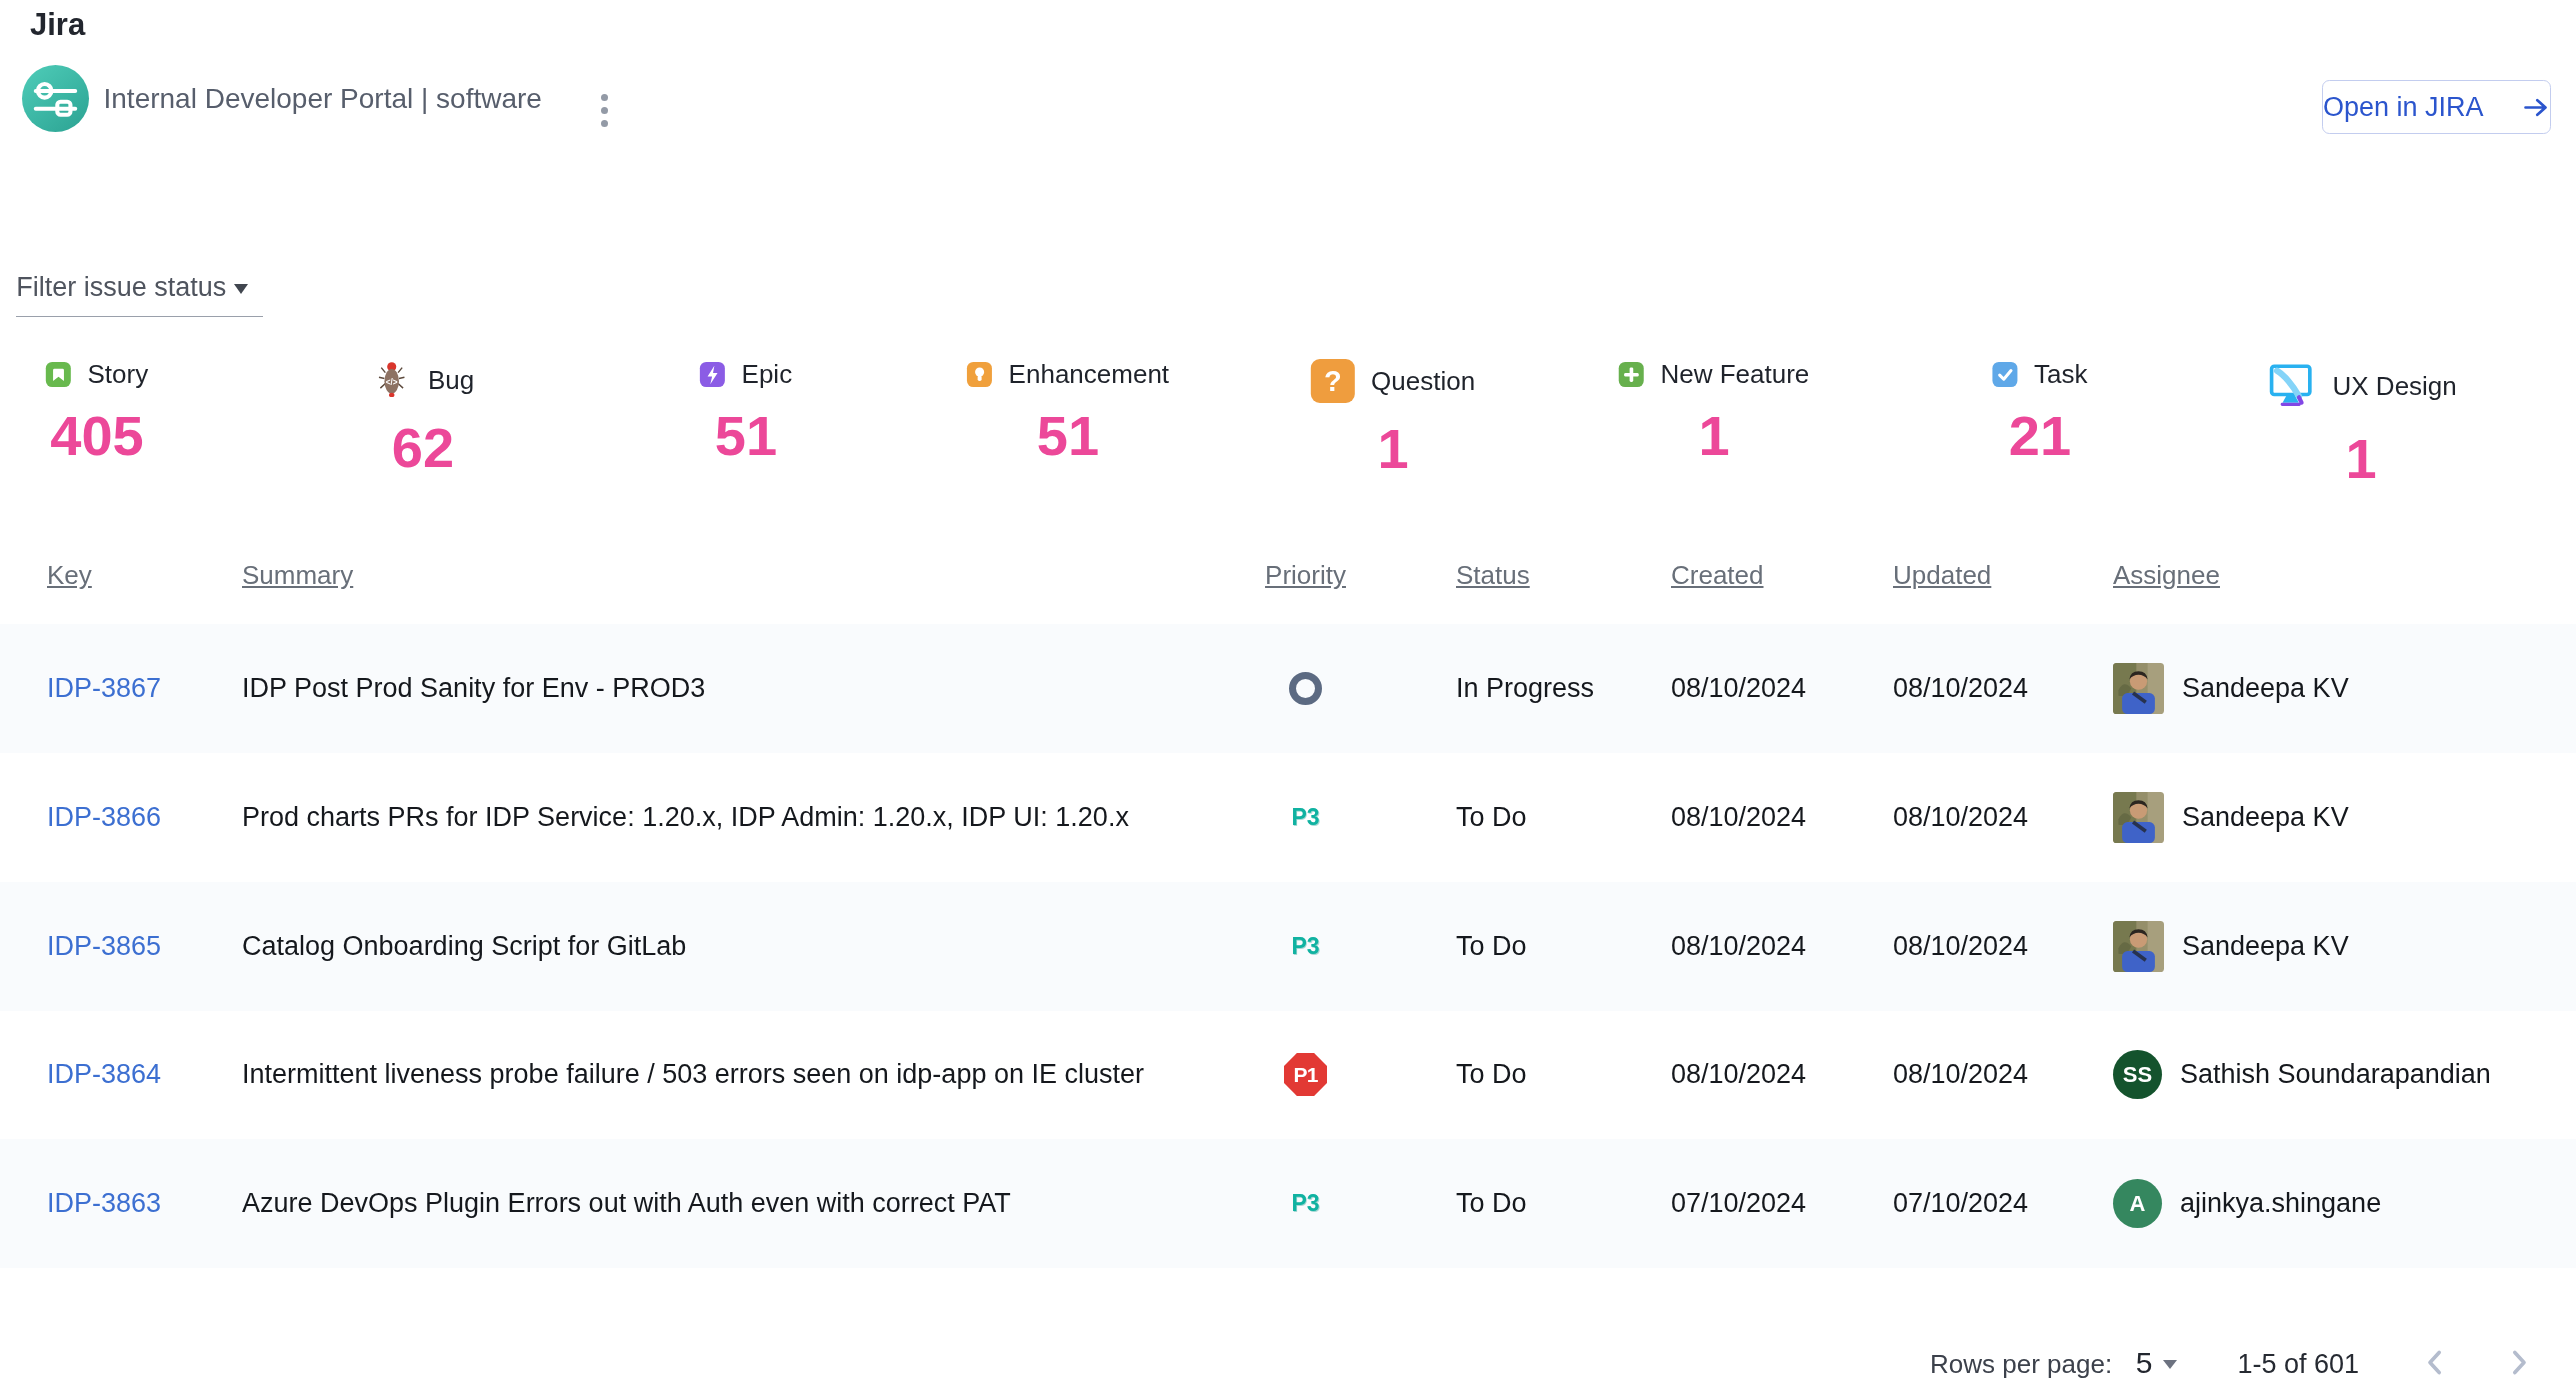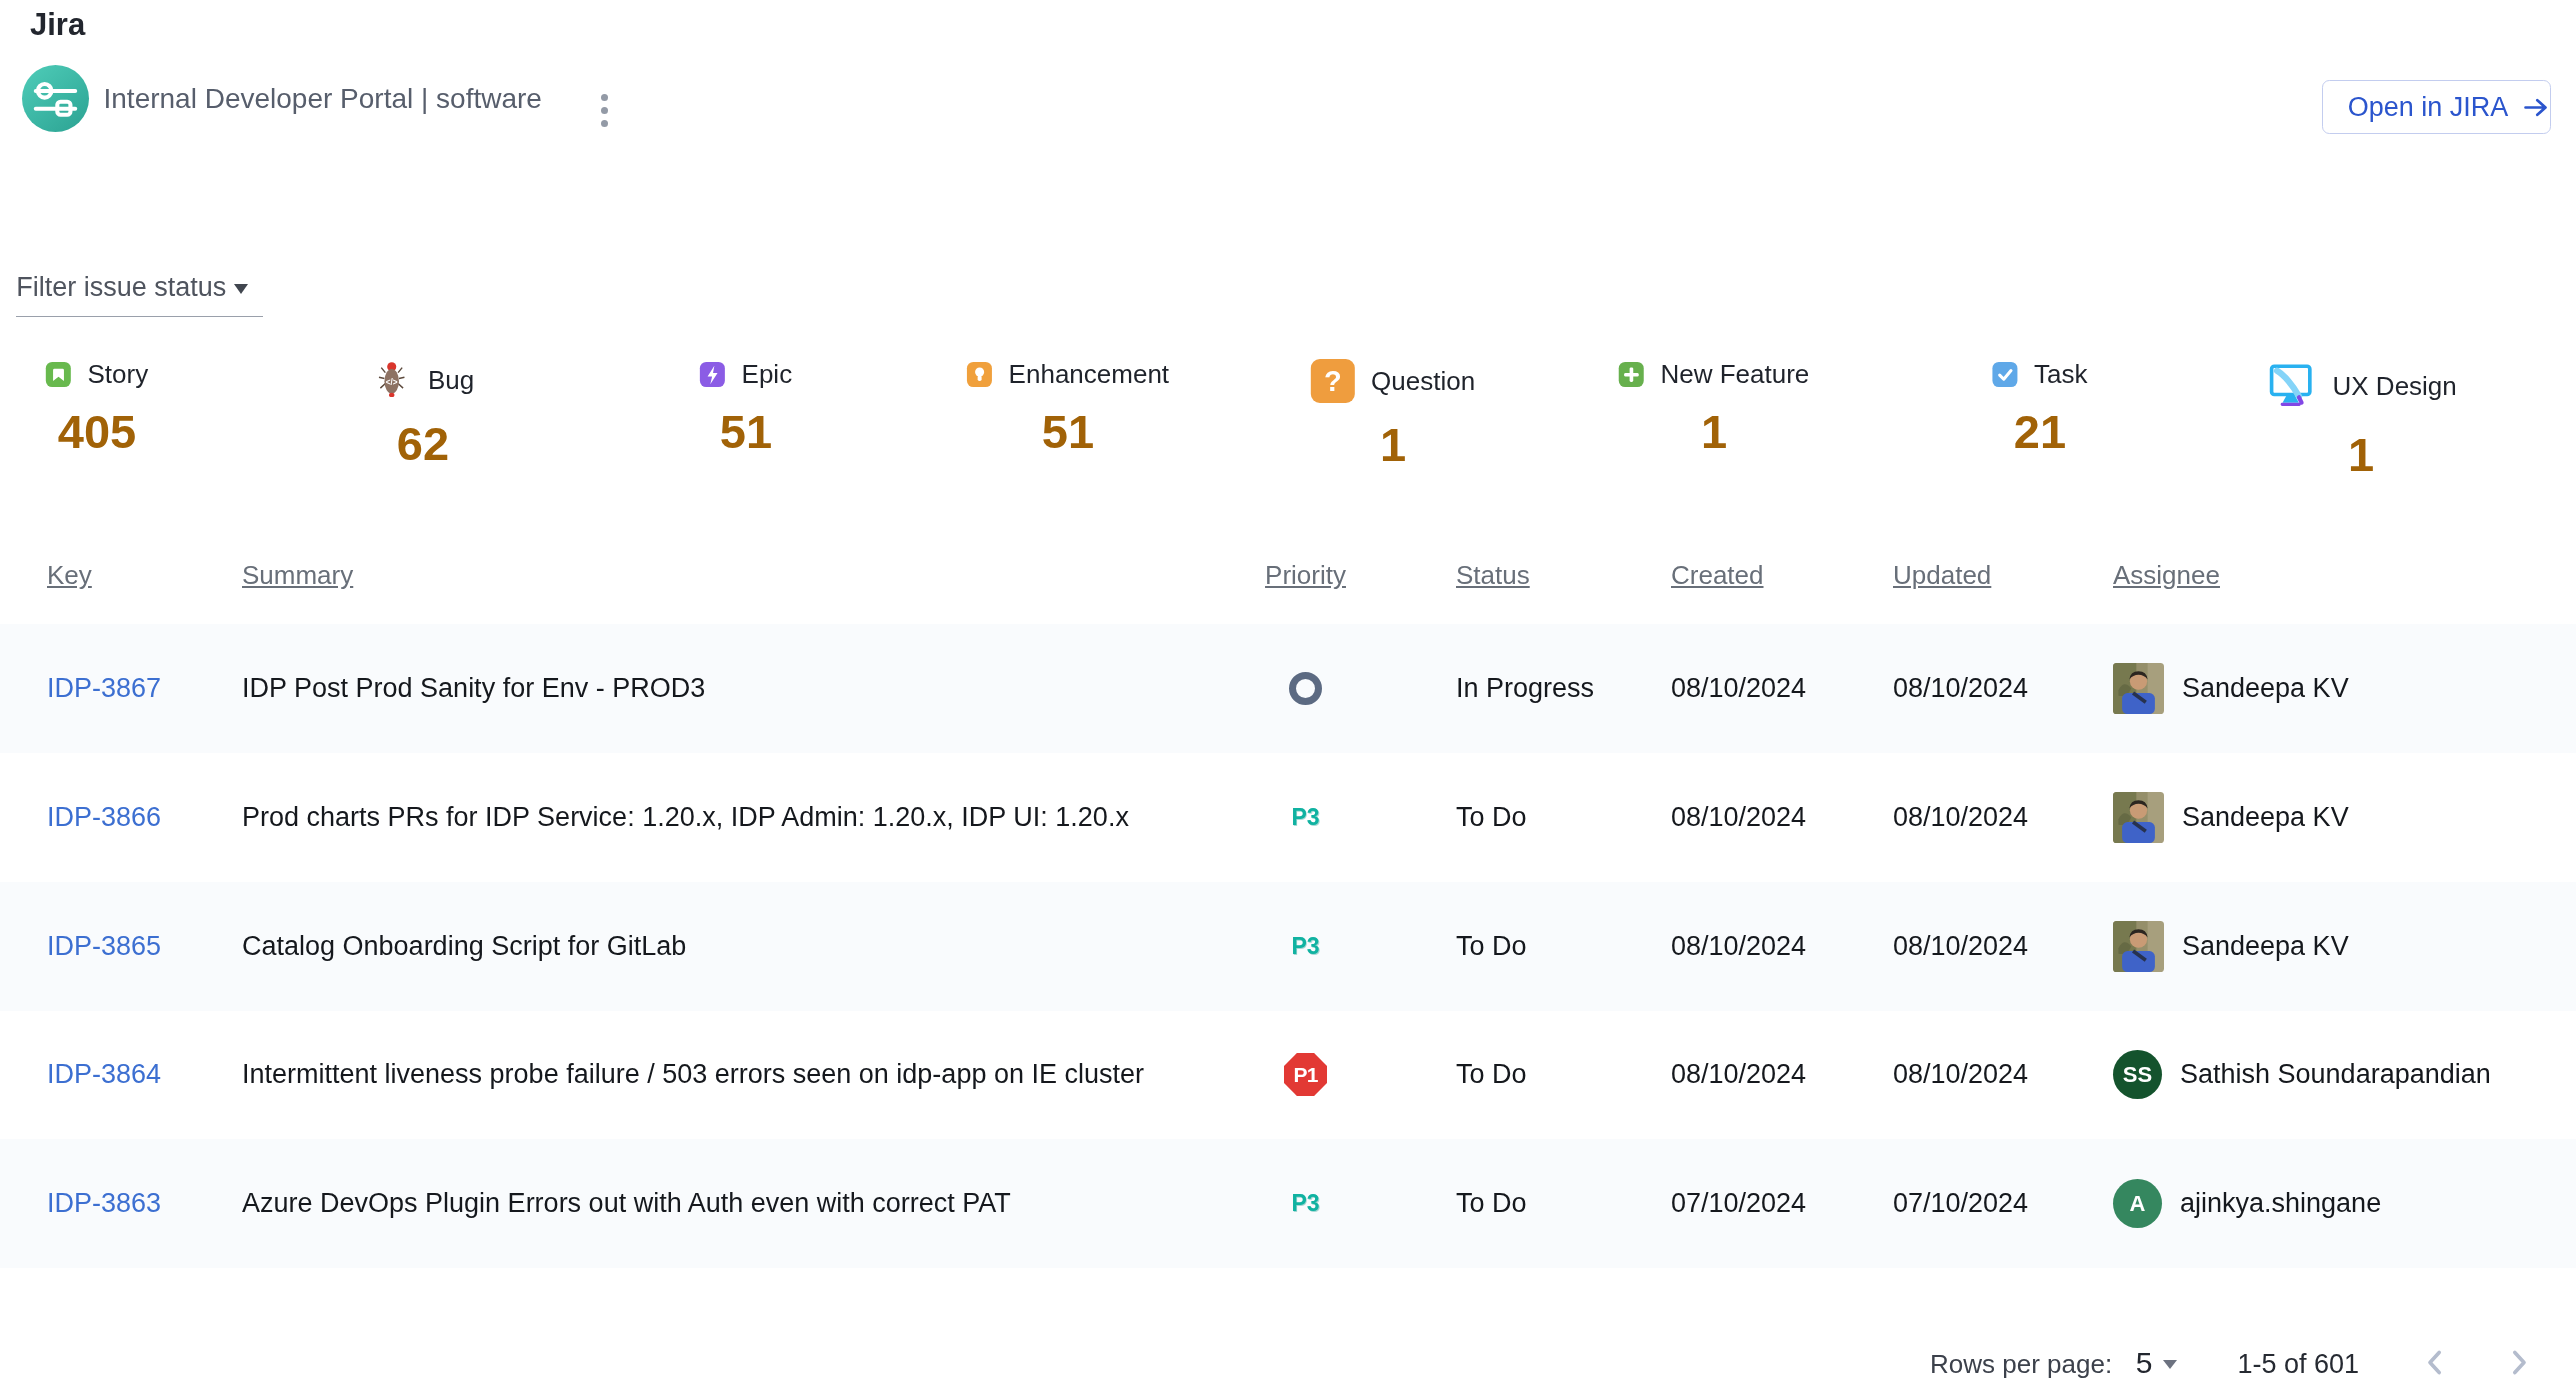--- a/index.html
+++ b/index.html
@@ -7,31 +7,31 @@
         font-family:"Liberation Sans","DejaVu Sans",sans-serif;color:#15181d;}
   .h-title{position:absolute;left:30px;top:7.3px;font-size:31px;font-weight:700;color:#22262e;}
   .entity{position:absolute;left:22px;top:65px;height:67px;display:flex;align-items:center;gap:14.5px;}
   .logo{width:67px;height:67px;border-radius:50%;background:linear-gradient(140deg,#4fcdb9,#2ba292);
         display:flex;align-items:center;justify-content:center;flex:none;}
   .entity-name{font-size:28px;color:#575e6c;}
   .kebab{position:absolute;left:588px;top:87px;width:33px;height:47px;display:flex;flex-direction:column;
          align-items:center;justify-content:center;gap:5.4px;cursor:pointer;}
   .kebab .dot{width:7.3px;height:7.3px;border-radius:50%;background:#939aa6;}
   .open-btn{position:absolute;left:2322px;top:80px;width:229px;height:54px;border:1.8px solid #c3cdef;
-            border-radius:7.3px;display:flex;align-items:center;justify-content:flex-end;gap:12.7px;
+            border-radius:7.3px;display:flex;align-items:center;justify-content:space-between;gap:12.7px;
             color:#2b55cd;font-size:27px;background:#fff;box-sizing:border-box;}
   .filter{position:absolute;left:16.3px;top:272px;width:247px;padding-bottom:12.7px;border-bottom:1.8px solid #9aa0ab;
           display:flex;align-items:center;color:#4f545e;font-size:27px;}
   .filter .caret{margin-left:7.3px;width:0;height:0;border-left:7.3px solid transparent;border-right:7.3px solid transparent;
                  border-top:10px solid #41464f;margin-top:3.6px;}
   .counters{position:absolute;left:0;top:359px;width:100%;height:154px;}
   .counter{position:absolute;top:0;transform:translateX(-50%);display:flex;flex-direction:column;align-items:center;}
   .counter .head{display:flex;align-items:center;gap:16.3px;}
   .counter .label{font-size:26px;color:#1f232b;font-weight:500;white-space:nowrap;}
-  .counter .num{margin-top:18px;font-size:47px;font-weight:700;color:#a16207;line-height:1;}
+  .counter .num{margin-top:18px;font-size:56px;font-weight:700;color:#ec4899;line-height:1;}
   .icon-sq{display:flex;align-items:center;justify-content:center;border-radius:6.3px;flex:none;}
   .thead{position:absolute;top:535px;left:0;width:100%;height:80px;}
   .trow{position:absolute;left:0;width:100%;height:129px;}
   .stripe{background:#f9fbfd;padding-left:25px;}
   .cell{position:absolute;top:0;height:100%;display:flex;align-items:center;font-size:27px;color:#15181d;white-space:nowrap;}
   .c-key{left:47px;} .c-sum{left:242px;} .c-pri{left:1274px;width:63px;justify-content:center;}
   .c-sta{left:1456px;} .c-cre{left:1671px;} .c-upd{left:1893px;} .c-asg{left:2113px;}
   .thead .cell{font-size:26px;color:#686f79;text-decoration:underline;}
   .key-link{color:#3c6fd1;text-decoration:none;}
   .ring{width:33px;height:33px;border-radius:50%;border:7.3px solid #5c6a82;box-sizing:border-box;}

